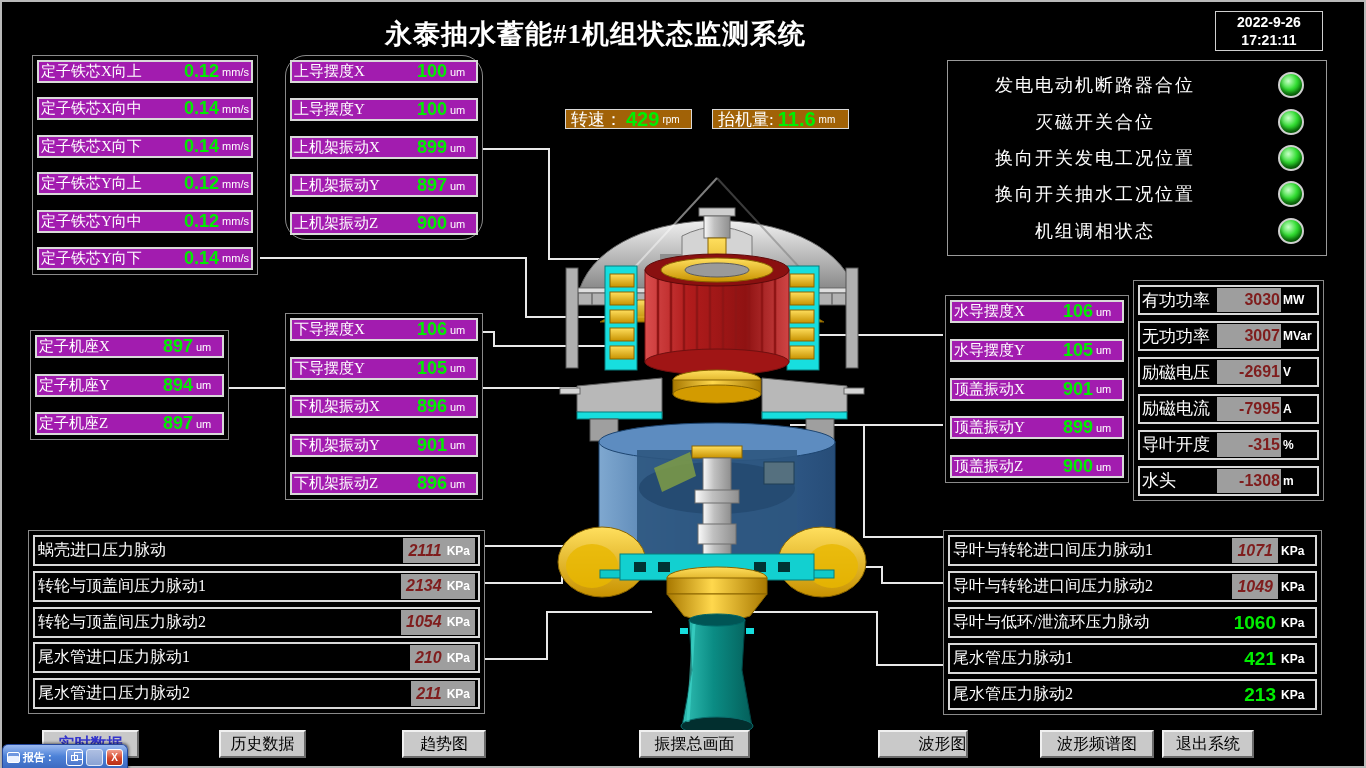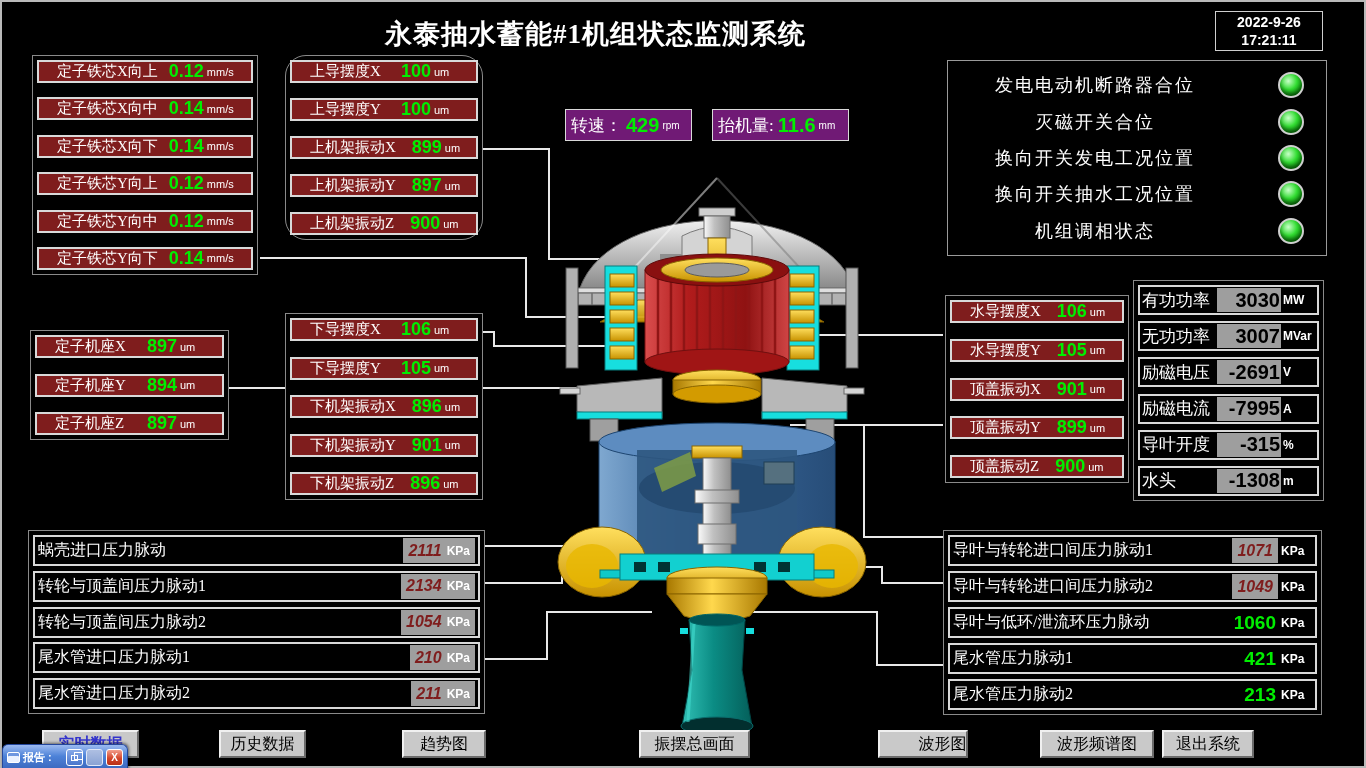--- a/index.html
+++ b/index.html
@@ -12,29 +12,29 @@
   .page-title { position:absolute; top:14px; left:383px; width:640px; 
     color:#fff; font-size:27px; font-weight:600; letter-spacing:1px;
     font-family:"Liberation Serif", serif; white-space:nowrap; }
   .clock { position:absolute; left:1213px; top:9px; width:108px; height:40px;
     border:1px solid #cfcfcf; color:#fff; font-size:14px; font-weight:bold;
     display:flex; flex-direction:column; align-items:center; justify-content:center; line-height:18px; }
 
   
   .panel { position:absolute; border:1px solid #8a8a8a; background:#000; padding:4px;
     display:flex; flex-direction:column; justify-content:space-between; }
-  .mrow { display:flex; align-items:center; background:#7f1d1d; border:2px solid #d9d9d9;
-    height:23px; padding:0 18px; }
+  .mrow { display:flex; align-items:center; background:#a21caf; border:2px solid #d9d9d9;
+    height:23px; padding:0 2px; }
   .mlabel { color:#fff; font-size:15px; flex:1; white-space:nowrap;
     font-family:"Liberation Serif", serif; }
   .mvalue { color:#00ee00; font-weight:bold; font-size:18px; min-width:46px; text-align:right; }
   .munit { color:#fff; font-size:11px; margin-left:3px; min-width:24px; }
 
   
-  .inline-box { position:absolute; height:32px; border:1px solid #d9d9d9; background:#701a75;
+  .inline-box { position:absolute; height:20px; border:1px solid #d9d9d9; background:#a16207;
     display:flex; align-items:center; padding:0 5px; }
   .inline-box .mlabel { flex:none; font-size:17px; }
   .inline-box .mvalue { font-size:20px; min-width:0; margin-left:4px; }
   .inline-box .munit { font-size:10px; }
 
   
   .status-panel { position:absolute; left:945px; top:58px; width:380px; height:196px;
     border:1px solid #9a9a9a; background:#000; display:flex; flex-direction:column;
     justify-content:space-around; padding:6px 0; }
   .srow { display:flex; align-items:center; height:30px;gap:36px; }
@@ -44,21 +44,21 @@
     border:2px solid #cfcfcf;
     background:radial-gradient(circle at 38% 32%, #c8ffc8, #33dd33 42%, #0a8a0a 75%, #035503);
     box-shadow:0 0 2px #000, inset 0 -3px 4px rgba(0,0,0,.45); }
 
   
   .prow { display:flex; align-items:center; border:2px solid #d9d9d9; height:30px; padding:0 2px; }
   .plabel { color:#fff; font-size:17px; flex:1; white-space:nowrap;
     font-family:"Liberation Serif", serif; }
   .pfield { background:#9e9e9e; width:64px; height:24px; display:flex; align-items:center;
     justify-content:flex-end; overflow:hidden; padding:0 1px; }
-  .pfield span { color:#000000; font-weight:bold; font-size:20px; white-space:nowrap; }
+  .pfield span { color:#7f1d1d; font-weight:bold; font-size:16px; white-space:nowrap; }
   .punit { color:#fff; font-size:12px; font-weight:bold; margin-left:2px; min-width:32px; }
 
   
   .krow { display:flex; align-items:center; border:2px solid #d9d9d9; height:31px; padding:0 3px; }
   .klabel { color:#fff; font-size:16px; flex:1; white-space:nowrap;
     font-family:"Liberation Serif", serif; }
   .kfield { background:#9e9e9e; height:25px; display:flex; align-items:center;
     justify-content:flex-end; gap:5px; padding:0 5px; }
   .kfield .num { color:#7f1d1d; font-weight:bold; font-size:16px;font-style:italic; }
   .kfield .u { color:#fff; font-weight:bold; font-size:12px; }

